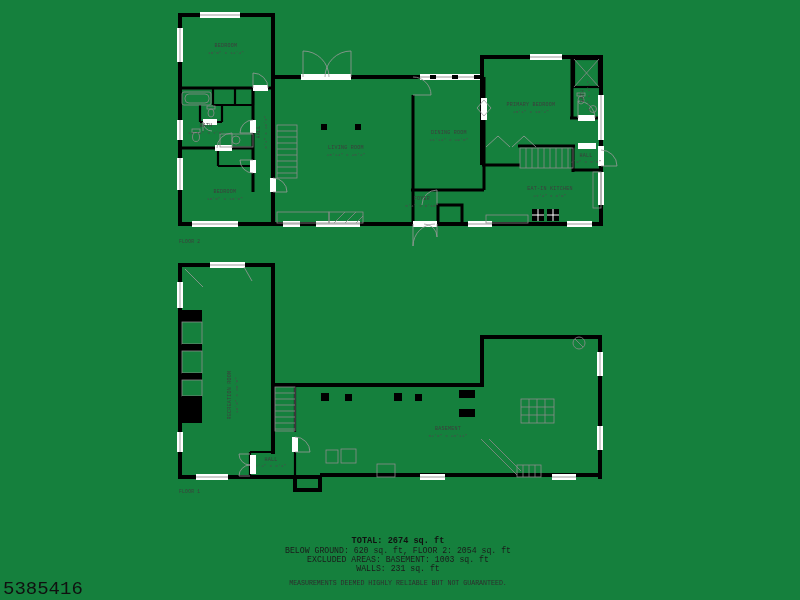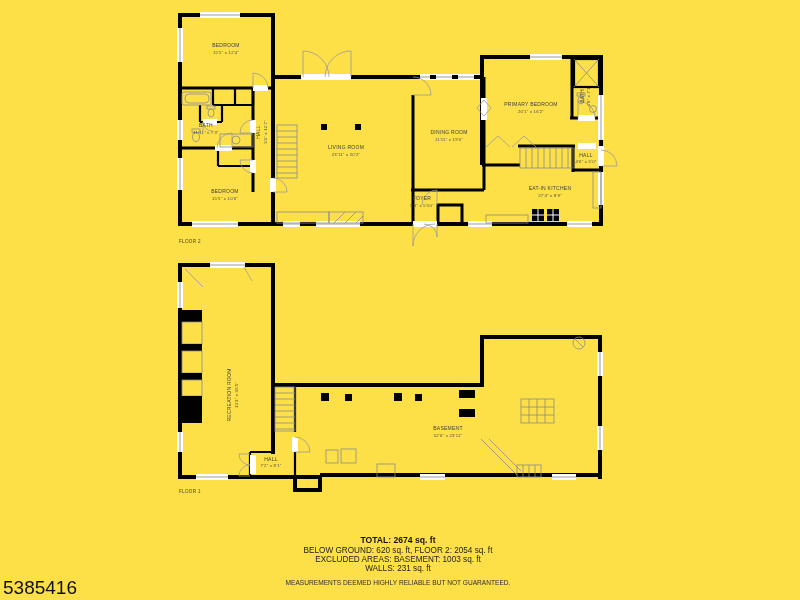--- a/index.html
+++ b/index.html
@@ -1,17 +1,17 @@
 <!DOCTYPE html>
 <html><head>
 <meta charset="utf-8">
 <style>
   html,body{margin:0;padding:0;background:#fff;}
-  .page{position:relative;width:800px;height:600px;background:#fde047;overflow:hidden;
-        font-family:Liberation Sans, sans-serif;}
+  .page{position:relative;width:800px;height:600px;background:#15803d;overflow:hidden;
+        font-family:Liberation Mono, monospace;}
   svg{display:block;}
   .room-name{font-size:5px;fill:#3d3d3d;letter-spacing:.25px;}
   .room-dims{font-size:4.3px;fill:#4a4a4a;letter-spacing:.2px;}
   .floor-caption{font-size:4.6px;fill:#3d3d3d;letter-spacing:.3px;}
   .sum-title{font-size:8.6px;font-weight:bold;fill:#111;}
   .sum-line{font-size:8.2px;fill:#1b1b1b;}
   .sum-disc{font-size:6.6px;fill:#2e2e2e;}
   .listing-id{font-size:19px;fill:#101010;}
   .wall-ext{stroke:#000;stroke-width:4;fill:none;}
   .wall-int{stroke:#000;stroke-width:3;fill:none;}

